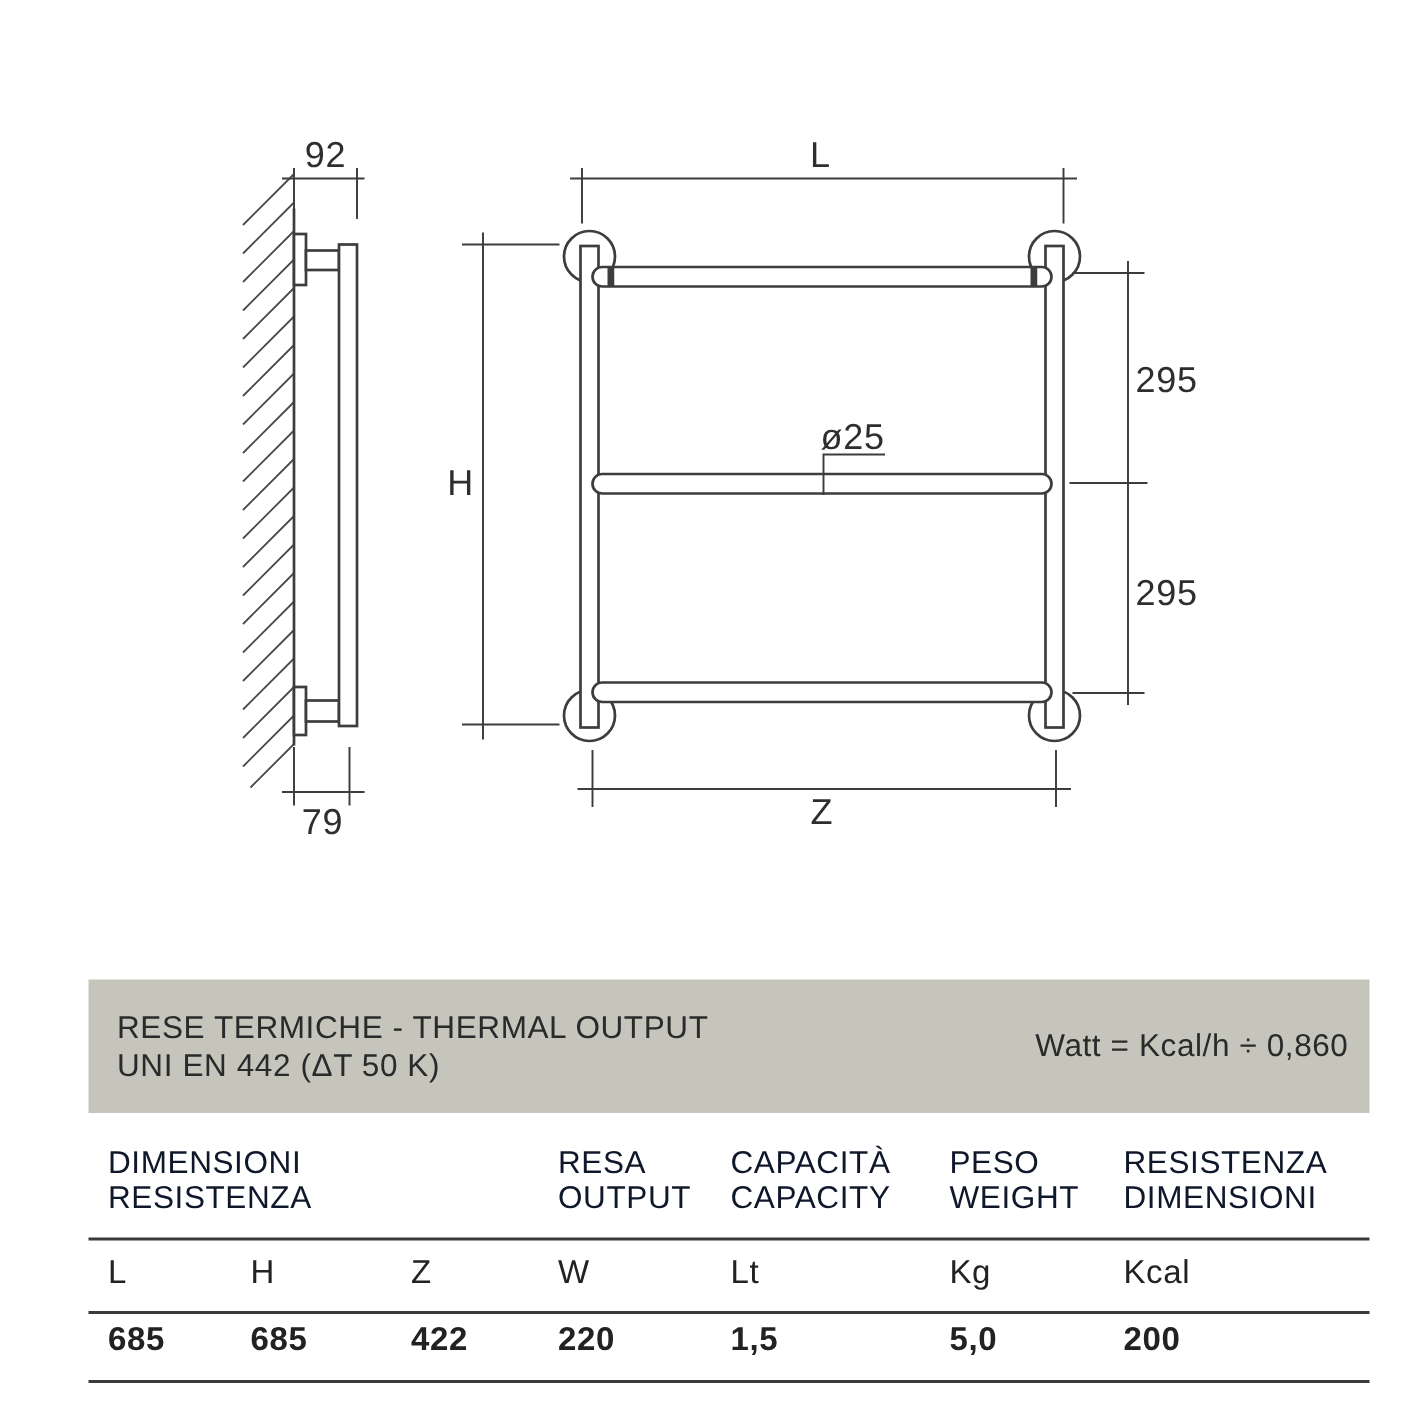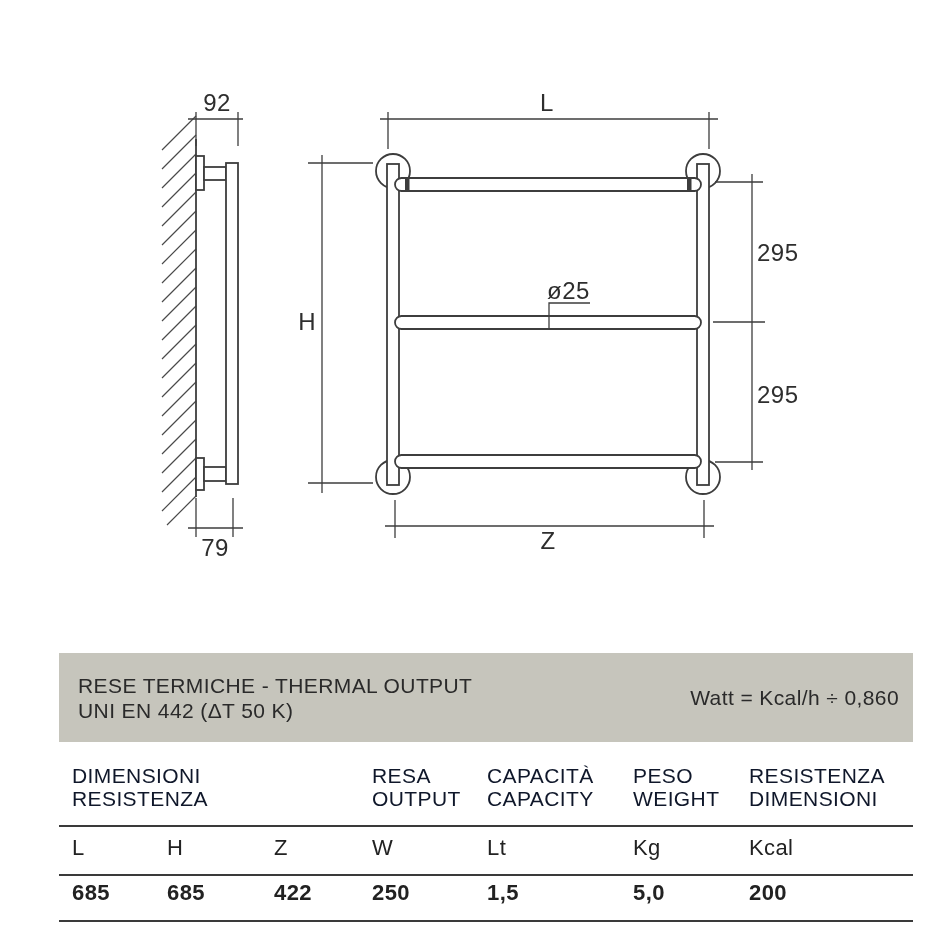--- a/index.html
+++ b/index.html
@@ -175,20 +175,20 @@
   <span class="cell letters" style="left:372px">W</span>
   <span class="cell letters" style="left:487px">Lt</span>
   <span class="cell letters" style="left:633px">Kg</span>
   <span class="cell letters" style="left:749px">Kcal</span>
 
   <div class="rule" style="top:874px"></div>
 
   <span class="cell values" style="left:72px">685</span>
   <span class="cell values" style="left:167px">685</span>
   <span class="cell values" style="left:274px">422</span>
-  <span class="cell values" style="left:372px">250</span>
+  <span class="cell values" style="left:372px">220</span>
   <span class="cell values" style="left:487px">1,5</span>
   <span class="cell values" style="left:633px">5,0</span>
   <span class="cell values" style="left:749px">200</span>
 
   <div class="rule" style="top:920px"></div>
 
 </div>
 
 </body></html>

